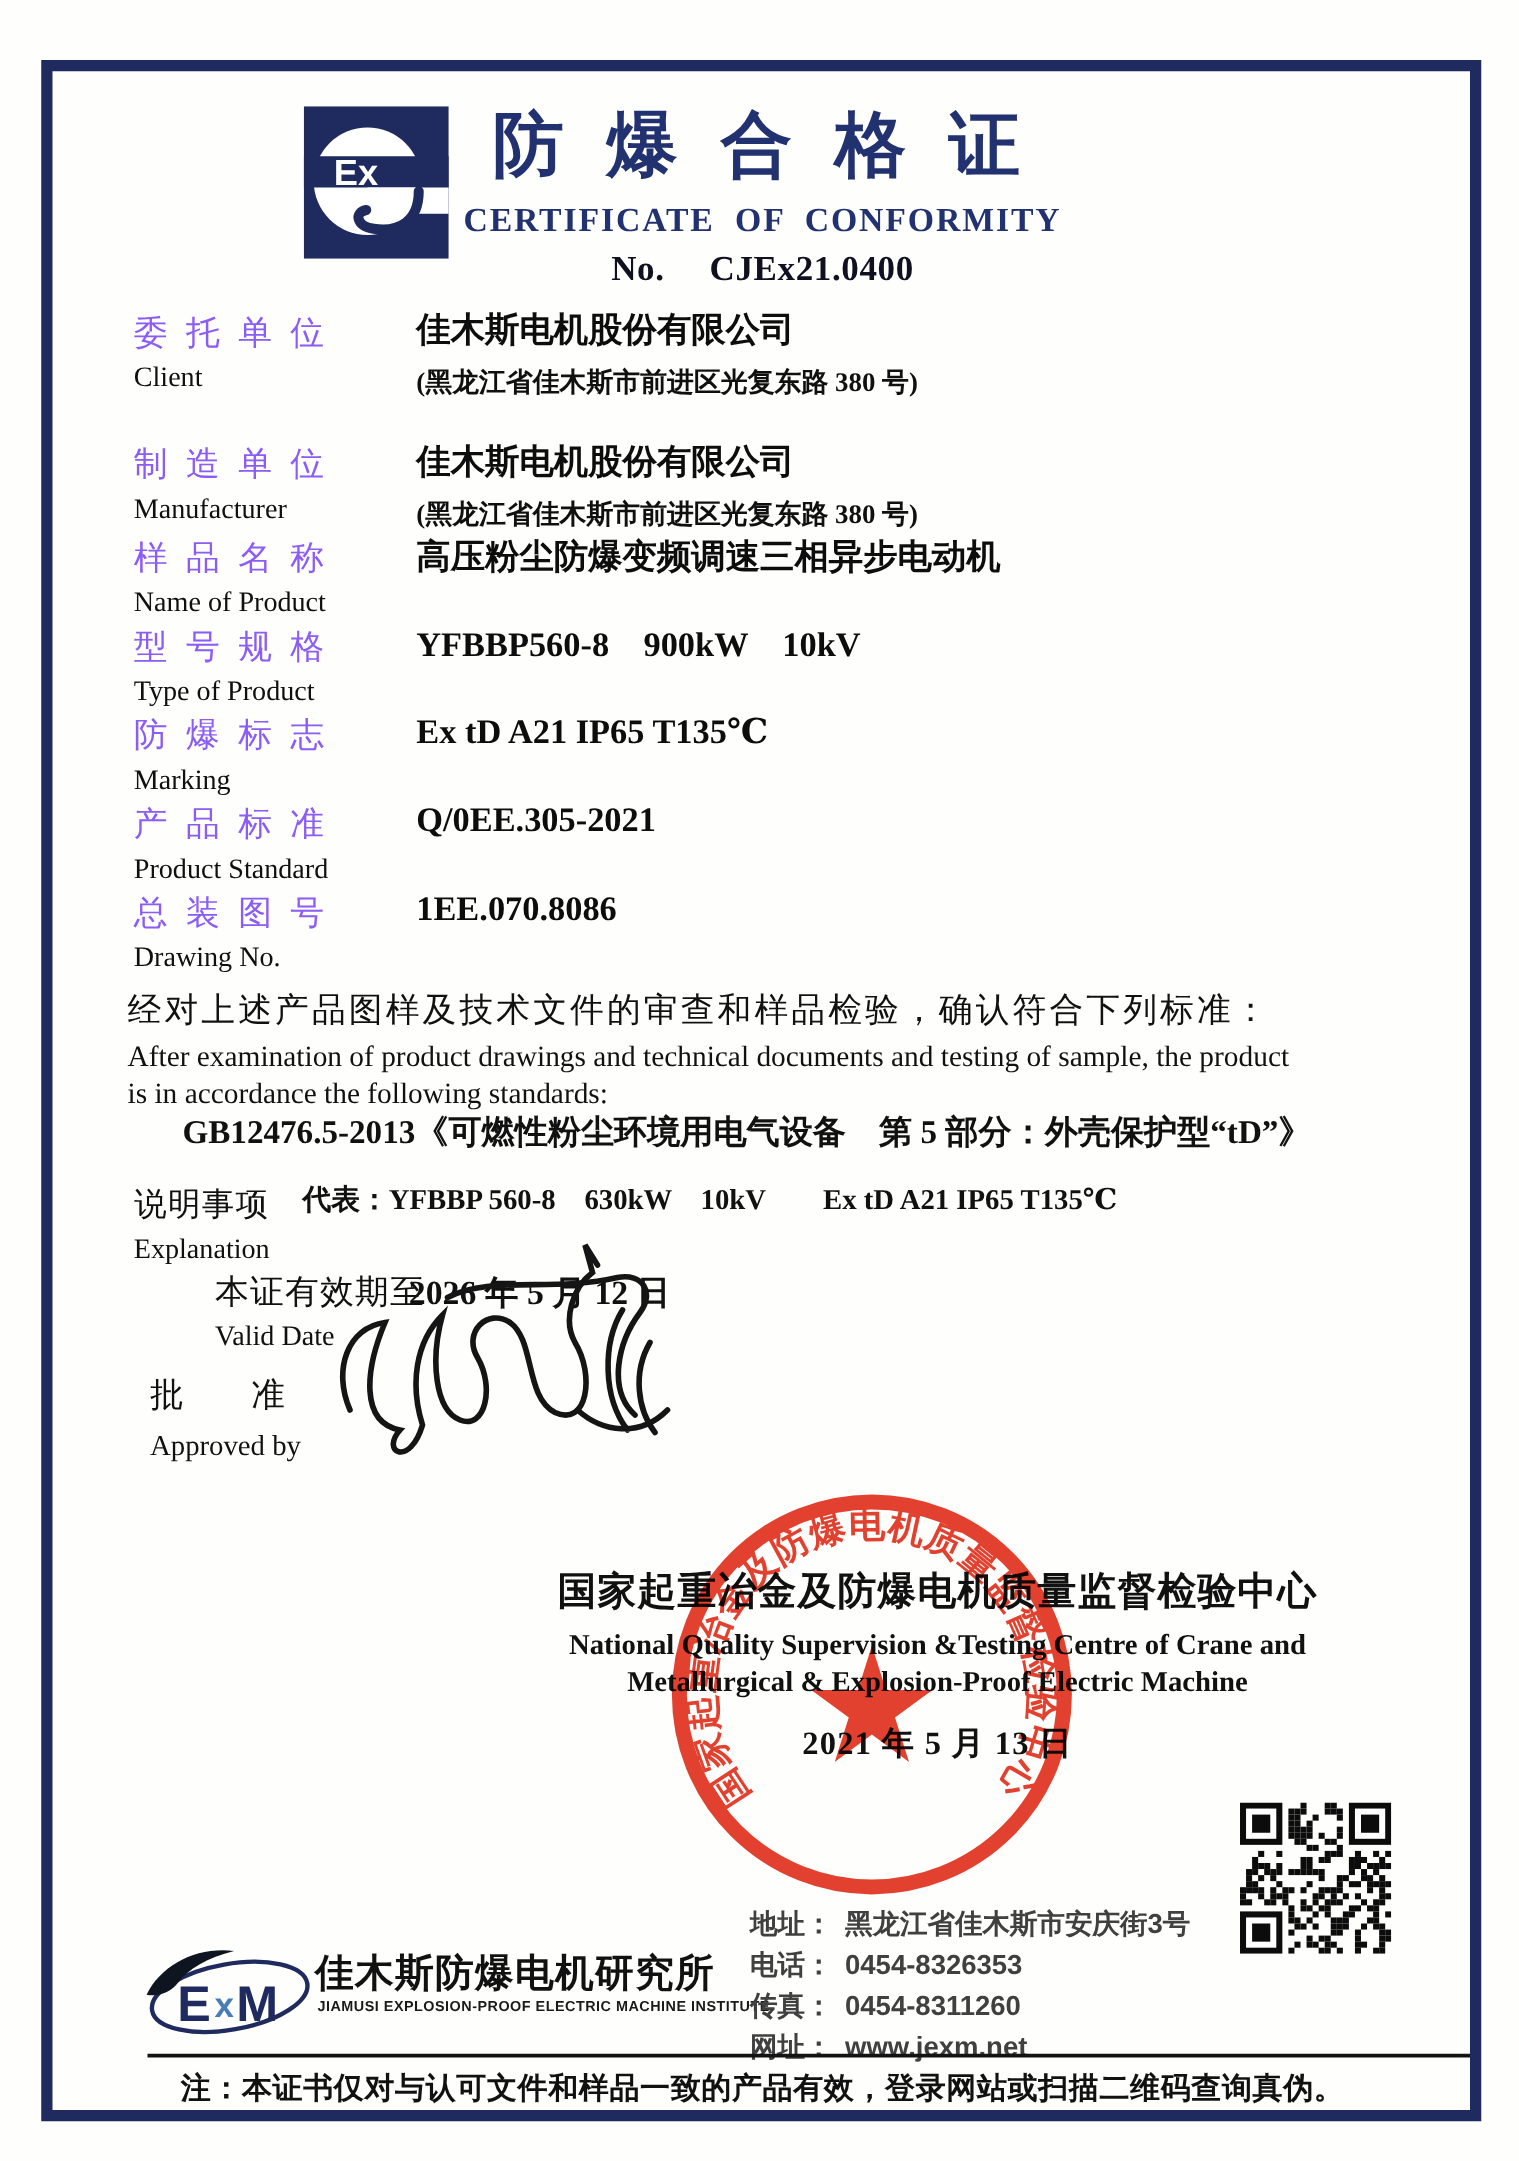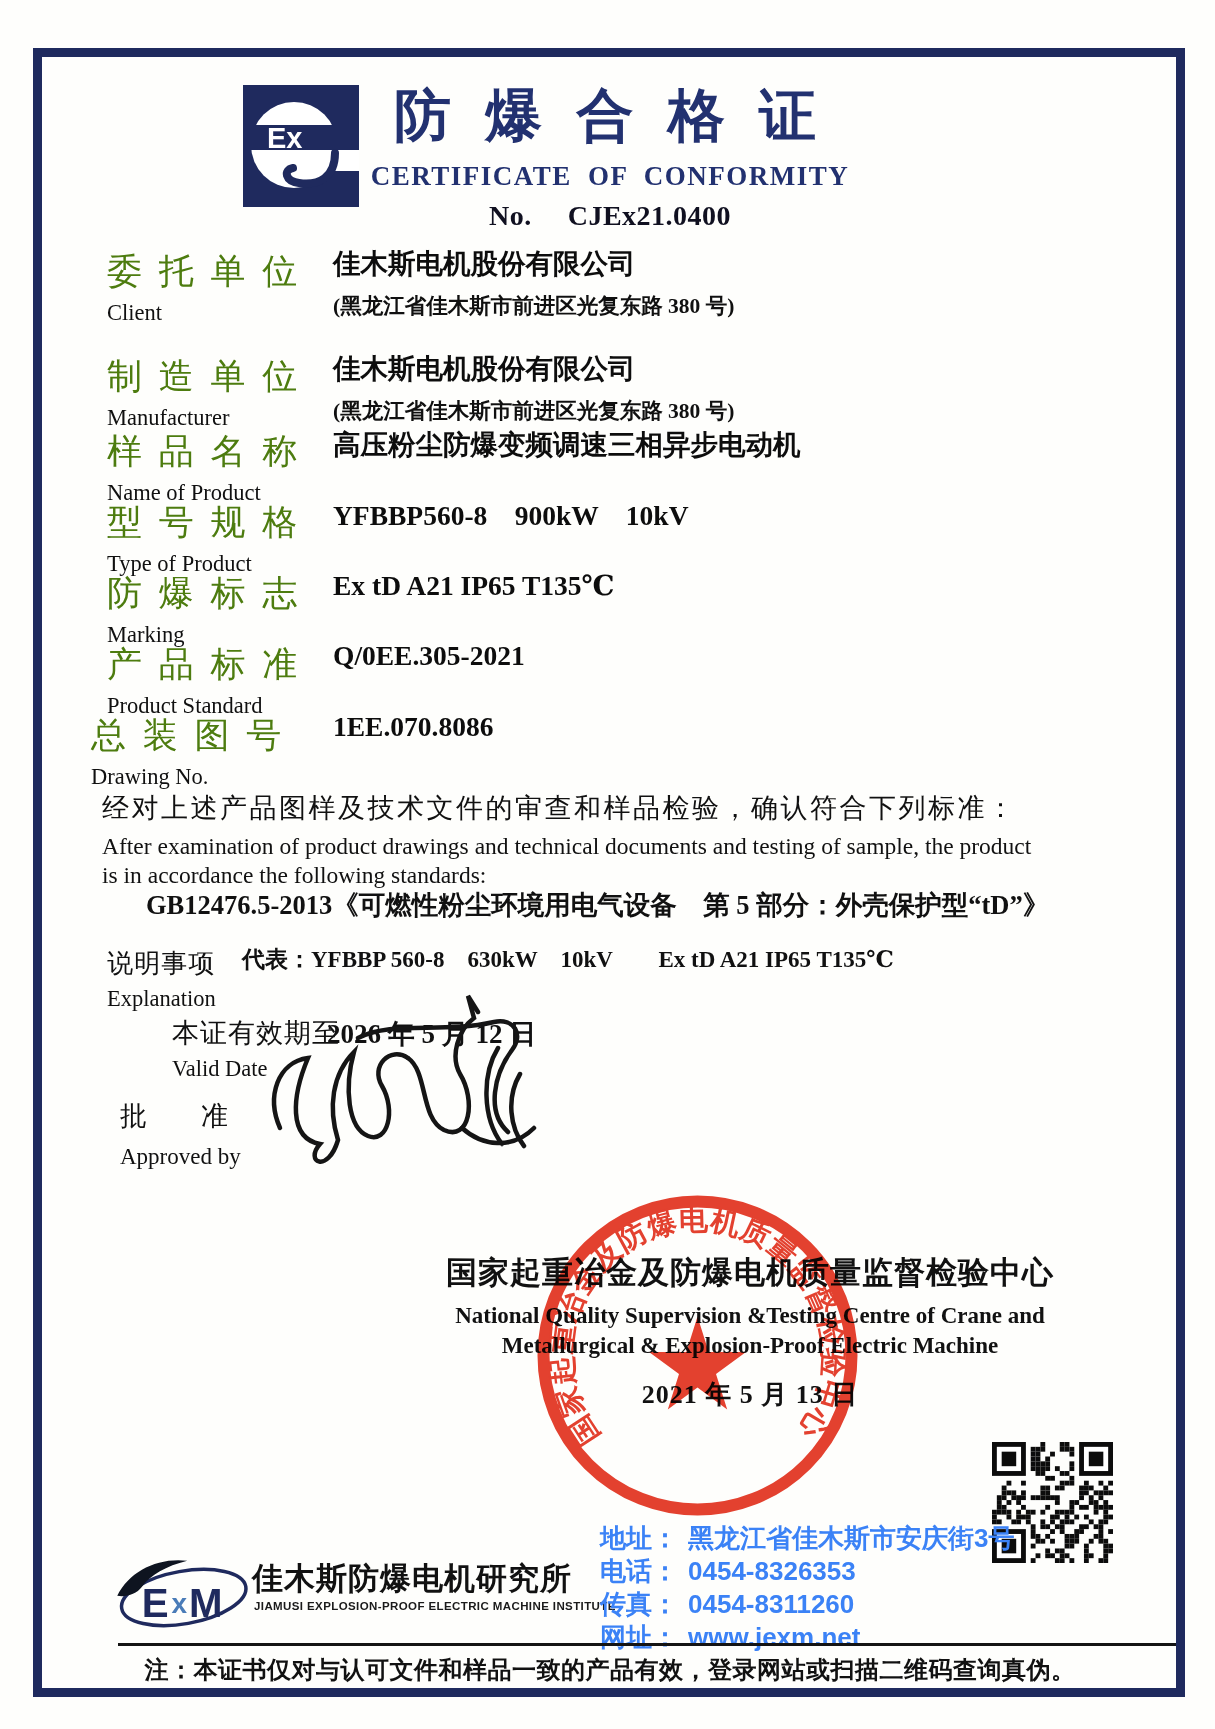--- a/index.html
+++ b/index.html
@@ -8,38 +8,38 @@
   .frame{position:absolute;left:33px;top:48px;width:1152px;height:1649px;
          border:9px solid #1f2a5e;box-sizing:border-box;}
   .abs{position:absolute;}
   
   .title-zh{font-size:57px;font-weight:bold;color:#223170;letter-spacing:10px;white-space:nowrap;}
   .title-en{font-size:27px;font-weight:bold;color:#223170;letter-spacing:1.5px;word-spacing:8px;margin-top:6px;white-space:nowrap;}
   .cert-no{font-size:28px;font-weight:600;color:#101020;letter-spacing:0.5px;}
   .cert-no .num{margin-left:36px;}
   .hdr{left:350px;top:78px;width:520px;text-align:center;}
   
-  .flabel-zh{font-size:35px;letter-spacing:4px;color:#4d7c0f;white-space:nowrap;}
+  .flabel-zh{font-size:27px;letter-spacing:4px;color:#8b5cf6;white-space:nowrap;}
   .flabel-en{font-size:22.5px;color:#101010;margin-top:5px;white-space:nowrap;}
   .fvalue{font-size:27.5px;font-weight:bold;color:#0d0d0d;white-space:pre;}
   .fsub{font-size:21.5px;font-weight:bold;color:#101010;margin-top:9px;white-space:pre;}
   
   .st-zh{font-size:27px;letter-spacing:2.5px;white-space:nowrap;}
   .st-en{font-size:23.5px;line-height:28.5px;white-space:nowrap;}
   .st-std{font-size:26.5px;font-weight:600;line-height:32.5px;padding-left:44px;white-space:nowrap;}
   
   .issuer{width:780px;text-align:center;}
   .issuer-zh{font-size:31px;font-weight:bold;letter-spacing:1px;white-space:nowrap;}
   .issuer-en{font-size:23px;font-weight:bold;line-height:30px;margin-top:7px;}
   .issue-date{font-size:26px;font-weight:600;margin-top:16px;letter-spacing:1px;}
   .stamp{mix-blend-mode:multiply;opacity:.92;}
   
   .inst-zh{font-size:31px;font-weight:800;font-family:"Liberation Sans","DejaVu Sans",sans-serif;letter-spacing:1px;white-space:nowrap;}
   .inst-en{font-size:11.5px;font-weight:600;font-family:"Liberation Sans","DejaVu Sans",sans-serif;letter-spacing:0.4px;color:#1a1a1a;white-space:nowrap;}
-  .contact{font-family:"Liberation Sans","DejaVu Sans",sans-serif;font-size:26px;font-weight:600;line-height:33px;color:#3b82f6;}
+  .contact{font-family:"Liberation Sans","DejaVu Sans",sans-serif;font-size:22px;font-weight:600;line-height:33px;color:#404040;}
   .contact .row{white-space:nowrap;}
   .contact .lbl{margin-right:10px;}
   .sep{background:#141414;}
   .footnote{font-family:"Liberation Sans","DejaVu Sans",sans-serif;font-size:24px;font-weight:600;
             text-align:center;letter-spacing:0.5px;white-space:nowrap;}
 </style>
 </head>
 <body>
 
 <div class="page">
@@ -97,21 +97,21 @@
     <div class="flabel-en">Marking</div>
   </div>
   <div class="abs fvalue" style="left:333px;top:569px;">Ex tD A21 IP65 T135℃</div>
 
   <div class="abs" style="left:107px;top:641px;">
     <div class="flabel-zh">产 品 标 准</div>
     <div class="flabel-en">Product Standard</div>
   </div>
   <div class="abs fvalue" style="left:333px;top:640px;">Q/0EE.305-2021</div>
 
-  <div class="abs" style="left:91px;top:712px;">
+  <div class="abs" style="left:107px;top:712px;">
     <div class="flabel-zh">总 装 图 号</div>
     <div class="flabel-en">Drawing No.</div>
   </div>
   <div class="abs fvalue" style="left:333px;top:711px;">1EE.070.8086</div>
 
   <div class="abs" style="left:102px;top:790px;width:1012px;">
     <div class="st-zh">经对上述产品图样及技术文件的审查和样品检验，确认符合下列标准：</div>
     <div class="st-en" style="margin-top:6px;">After examination of product drawings and technical documents and testing of sample, the product</div>
     <div class="st-en">is in accordance the following standards:</div>
     <div class="st-std">GB12476.5-2013《可燃性粉尘环境用电气设备　第 5 部分：外壳保护型“tD”》</div>

